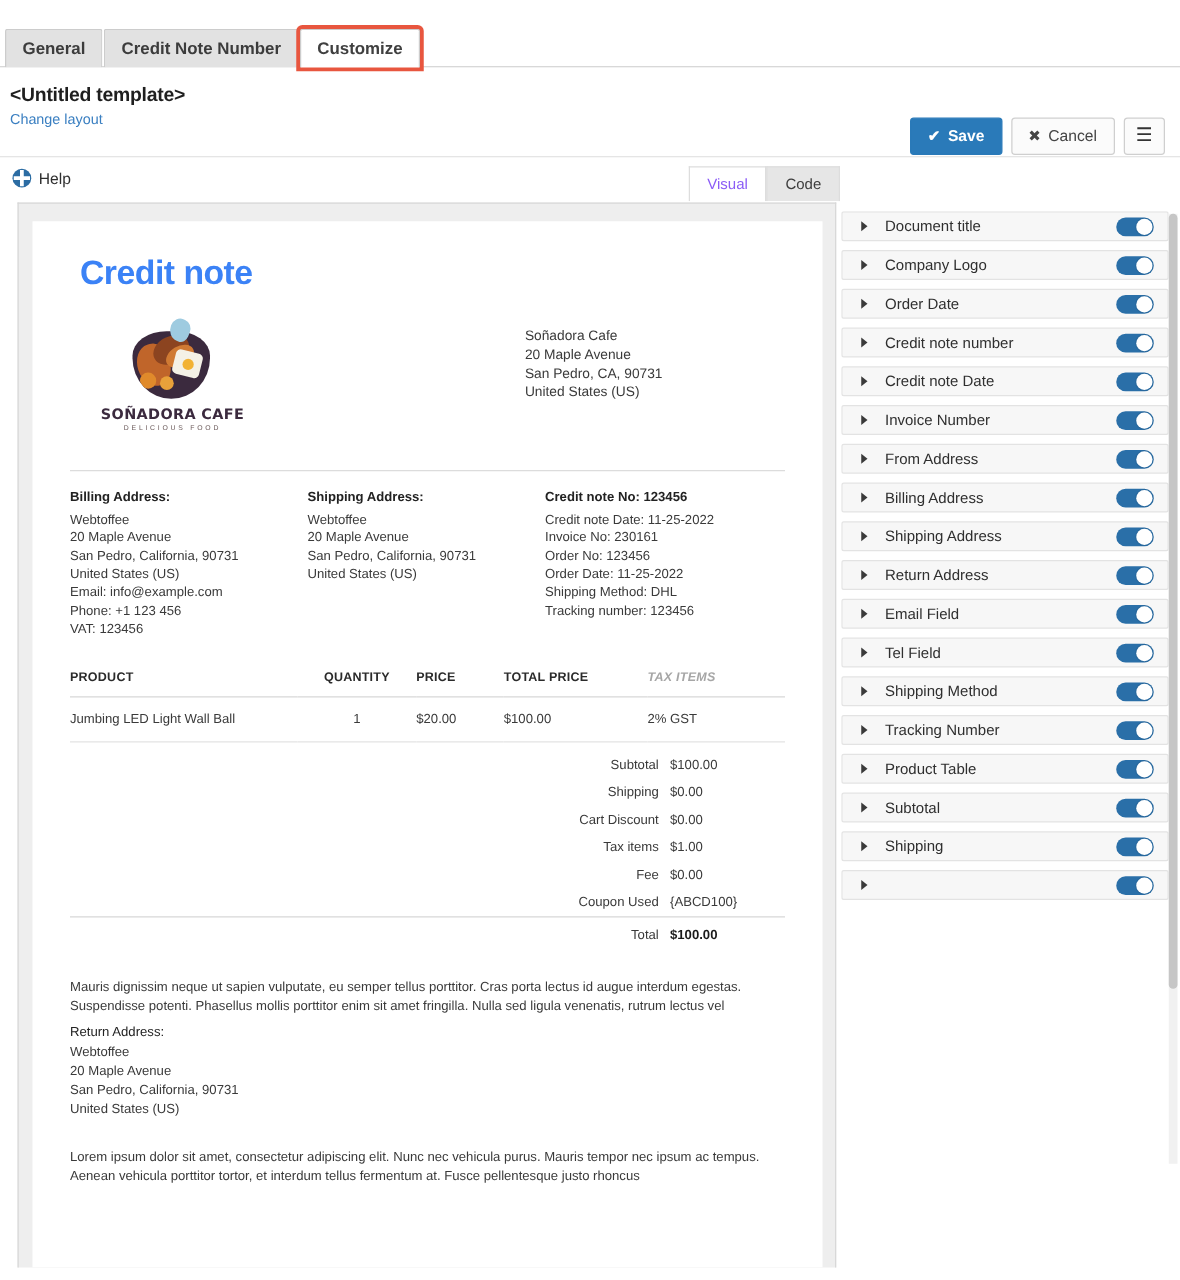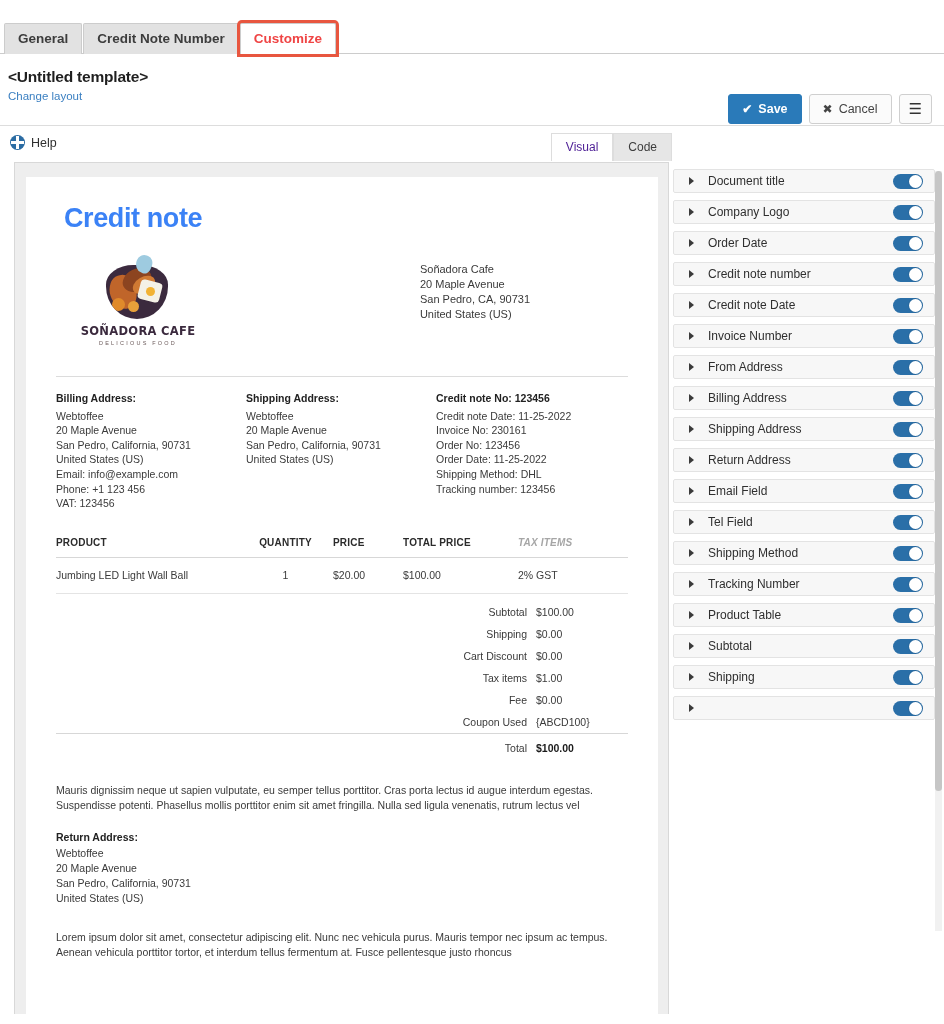--- a/index.html
+++ b/index.html
@@ -32,21 +32,21 @@
     padding: 7px 13px 8px 13px;
     margin-right: 1px;
     line-height: 15px;
     border-radius: 2px 2px 0 0;
     position: relative;
     top: 1px;
     cursor: pointer;
   }
   .tab.active {
     background: #ffffff;
-    color: #ef4444;
+    color: #404040;
     border-color: #cccccc;
     box-shadow: 0 0 0 3px #e8563f;
     z-index: 3;
   }
 
   
   .titlebar {
     position: relative;
     height: 72px;
     background: #ffffff;
@@ -149,21 +149,21 @@
   .vc-tab {
     font-size: 12px;
     padding: 6px 14px 7px 14px;
     border: 1px solid #dddddd;
     border-bottom: none;
     color: #3d3d3d;
     background: #e6e6e6;
     cursor: pointer;
     line-height: 14px;
   }
-  .vc-tab.active { background: #ffffff; color: #4c1d95; }
+  .vc-tab.active { background: #ffffff; color: #8b5cf6; }
 
   
   .main {
     position: relative;
     height: 853px;
     background: #ffffff;
   }
 
   
   .preview-outer {
@@ -263,21 +263,21 @@
   .c-total { width: 115px; }
   .c-tax { width: 110px; }
 
   table.totals { margin-left: auto; border-collapse: collapse; margin-top: 7px; width: 100%; }
   table.totals td { font-size: 10.5px; color: #3a3a3a; padding: 5px 0; }
   table.totals td.lbl { text-align: right; width: 480px; padding-right: 9px; }
   table.totals tr.grand td { border-top: 1px solid #d7d7d7; font-weight: bold; color: #1a1a1a; padding-top: 8px; }
   table.totals tr.grand td.lbl { font-weight: normal; color: #3a3a3a; }
 
   .para { font-size: 10.5px; line-height: 15.5px; color: #3a3a3a; margin-top: 24px; }
-  .ret-h { font-weight: bold; font-size: 10.5px; color: #222222; margin-top: 17px; margin-bottom: 3px; }
+  .ret-h { font-weight: normal; font-size: 10.5px; color: #222222; margin-top: 6px; margin-bottom: 3px; }
   .ret-line { font-size: 10.5px; line-height: 15px; color: #3a3a3a; }
 
   
   .panel {
     position: absolute;
     right: 9px;
     top: 8px;
     width: 262px;
     bottom: 86px;
     overflow: hidden;

